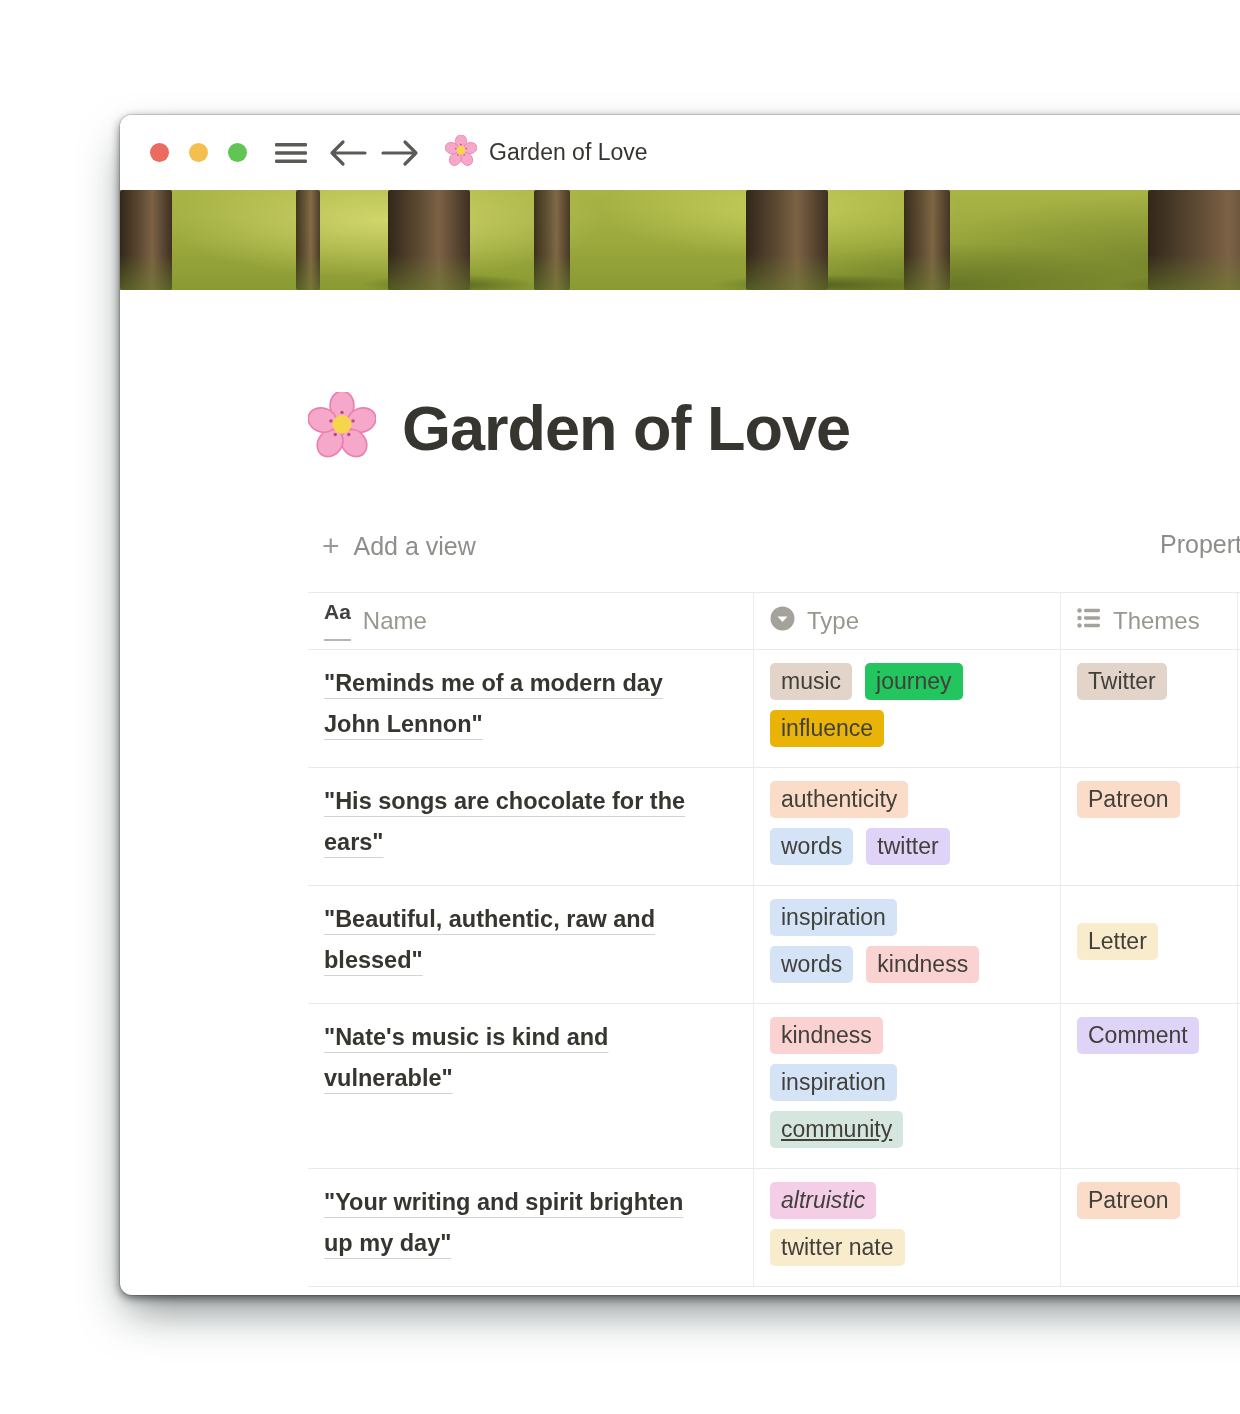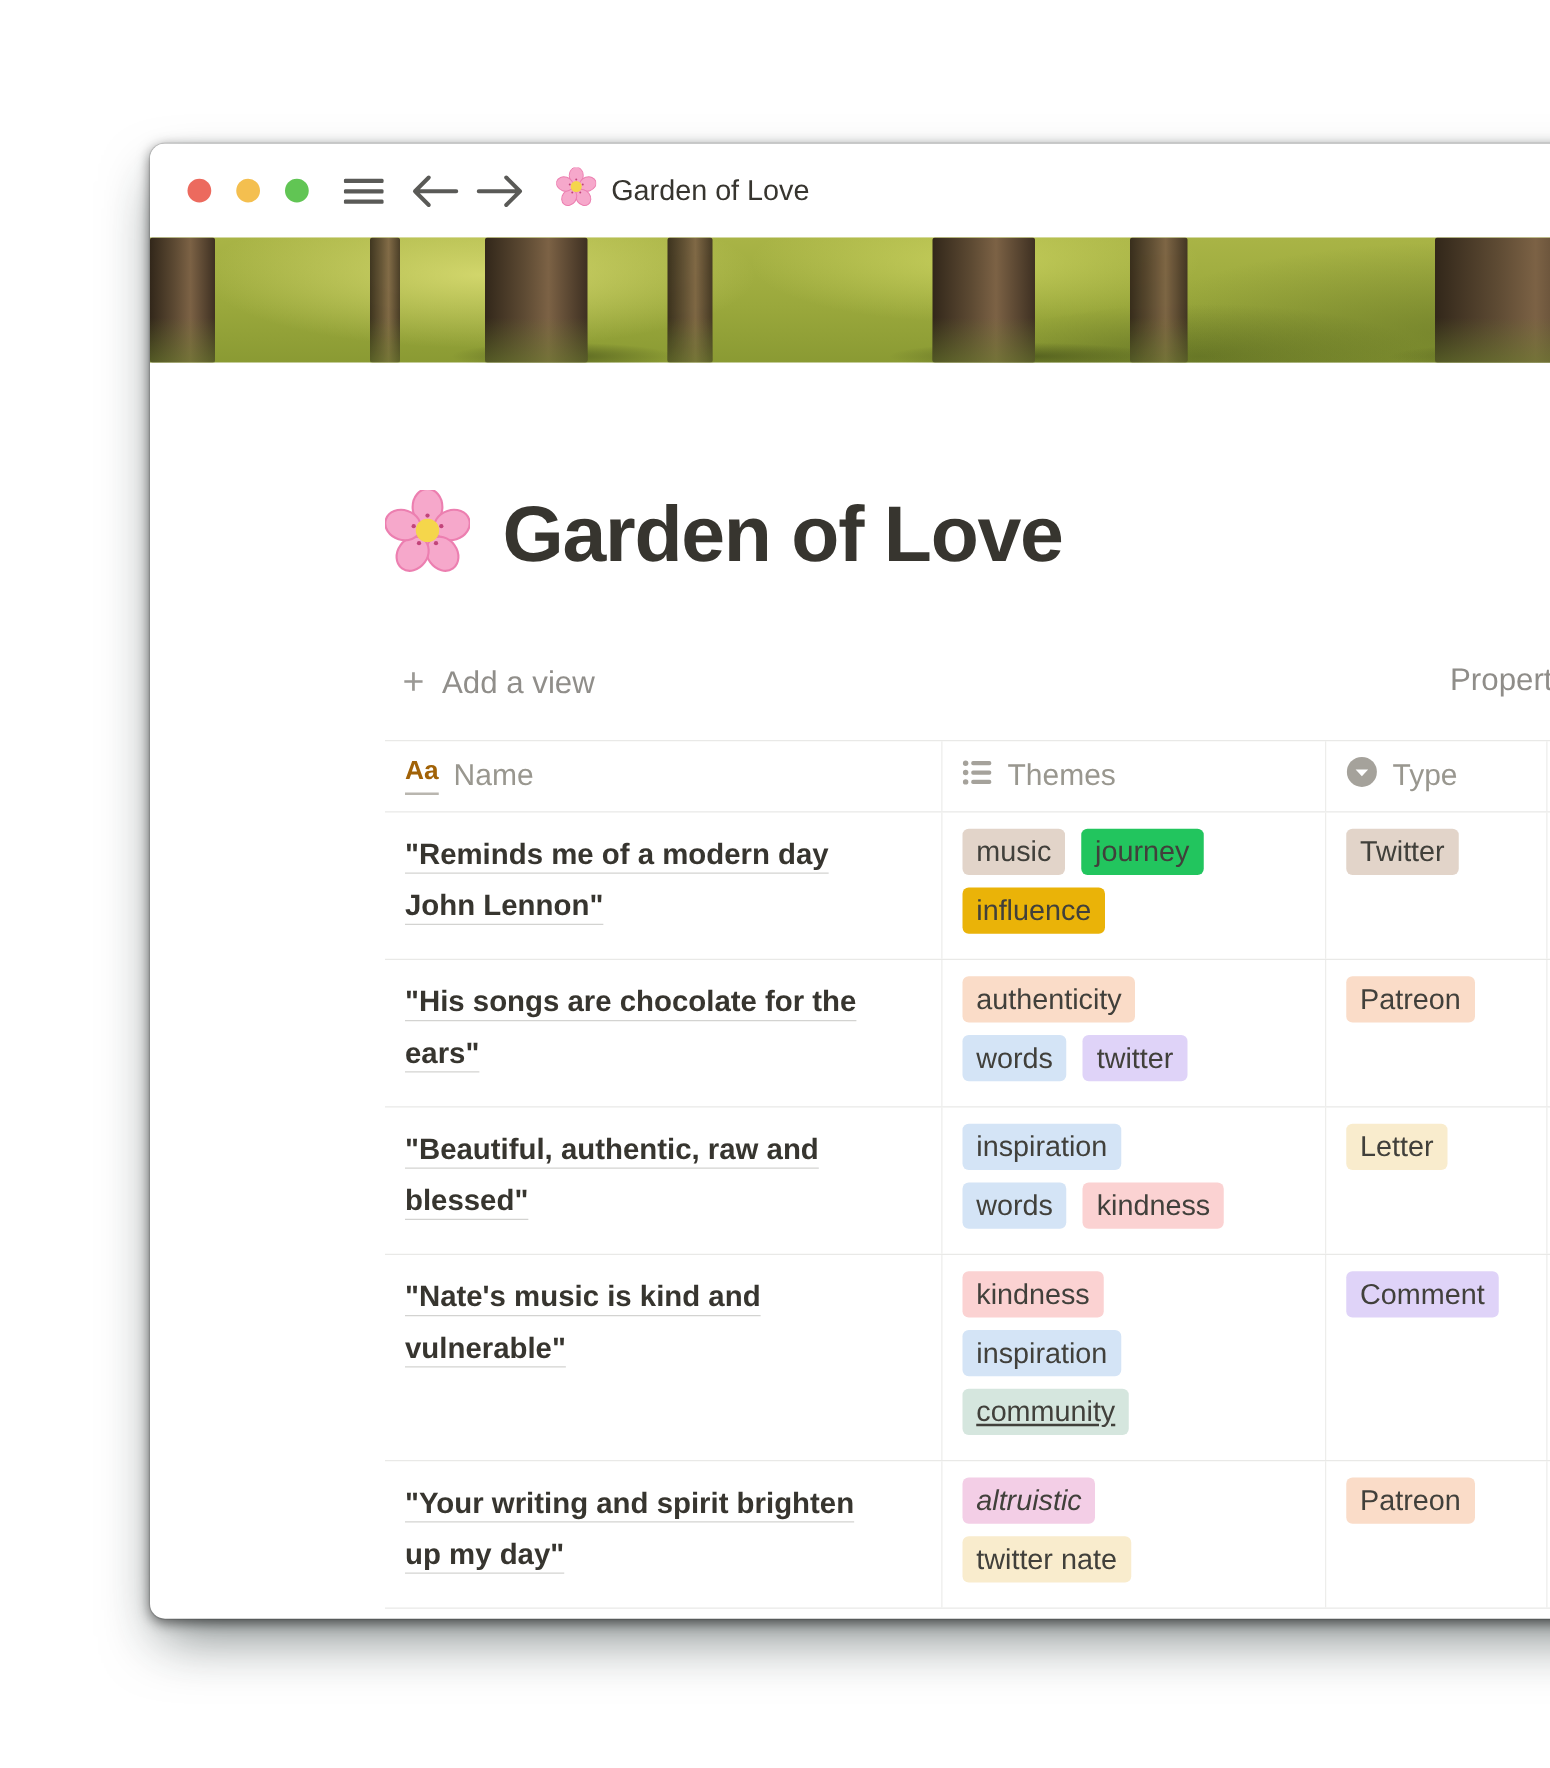--- a/index.html
+++ b/index.html
@@ -96,21 +96,21 @@
     display:grid; grid-template-columns:446px 307px 177px 1fr;
     height:58px;
     border-top:1px solid #E9E9E7; border-bottom:1px solid #E9E9E7;
   }
   .th {
     display:flex; align-items:center; gap:12px;
     padding-left:16px; color:#99978F; font-size:24px;
     border-right:1px solid #EDEDEB;
   }
   .th:last-child { border-right:none; }
-  .aa-icon { color:#a16207; font-size:21px; font-weight:600; border-bottom:2px solid #B9B6AF; line-height:1.05; padding-bottom:6px; }
+  .aa-icon { color:#404040; font-size:21px; font-weight:600; border-bottom:2px solid #B9B6AF; line-height:1.05; padding-bottom:16px; }
 
   .trow {
     display:grid; grid-template-columns:446px 307px 177px 1fr;
     border-bottom:1px solid #E9E9E7;
   }
   .cell { border-right:1px solid #EDEDEB; padding:13px 0 10px 16px; }
   .cell:last-child { border-right:none; }
   .cell-name { padding-right:42px; }
   .name-text {
     font-size:23.5px; font-weight:600; line-height:41px; color:#37352F;
@@ -229,42 +229,42 @@
     </div>
 
     <div class="dbtable">
       <div class="thead">
         <div class="th">
           <span class="aa-icon">Aa</span>
           <span>Name</span>
         </div>
         <div class="th">
           <span>
+            <svg width="25" height="25" viewBox="0 0 25 25">
+                <circle cx="12.5" cy="12.5" r="12" fill="#A5A29B"></circle>
+                <path d="M7.5 10.5 L12.5 16 L17.5 10.5 Z" fill="#ffffff"></path>
+              </svg>
+          </span>
+          <span>Type</span>
+        </div>
+        <div class="th">
+          <span>
             <svg width="24" height="22" viewBox="0 0 24 22">
                 <g fill="#A5A29B">
                   <circle cx="2.5" cy="3.5" r="2.2"></circle>
                   <rect x="7" y="1.8" width="16" height="3.4" rx="1.4"></rect>
                   <circle cx="2.5" cy="11" r="2.2"></circle>
                   <rect x="7" y="9.3" width="16" height="3.4" rx="1.4"></rect>
                   <circle cx="2.5" cy="18.5" r="2.2"></circle>
                   <rect x="7" y="16.8" width="16" height="3.4" rx="1.4"></rect>
                 </g>
               </svg>
           </span>
           <span>Themes</span>
         </div>
-        <div class="th">
-          <span>
-            <svg width="25" height="25" viewBox="0 0 25 25">
-                <circle cx="12.5" cy="12.5" r="12" fill="#A5A29B"></circle>
-                <path d="M7.5 10.5 L12.5 16 L17.5 10.5 Z" fill="#ffffff"></path>
-              </svg>
-          </span>
-          <span>Type</span>
-        </div>
         <div class="th"></div>
       </div>
 
       <div id="tbody">
           <div class="trow">
             <div class="cell cell-name"><span class="name-text">"Reminds me of a modern day John Lennon"</span></div>
             <div class="cell cell-themes">
               <div class="tagwrap">
                 <span class="tag" style="background: rgb(226, 212, 201);">music</span>
                 <span class="tag" style="background: #22c55e;">journey</span>
@@ -288,21 +288,21 @@
           </div>
           <div class="trow">
             <div class="cell cell-name"><span class="name-text">"Beautiful, authentic, raw and blessed"</span></div>
             <div class="cell cell-themes">
               <div class="tagwrap">
                 <span class="tag" style="background: rgb(212, 228, 246);">inspiration</span>
                 <span class="tag" style="background: rgb(212, 228, 246);">words</span>
                 <span class="tag" style="background: rgb(251, 210, 210);">kindness</span>
               </div>
             </div>
-            <div class="cell cell-type"><span class="tag" style="background: rgb(249, 236, 205);">Letter</span></div>
+            <div class="cell cell-type"><span class="tag" style="background: rgb(249, 236, 205); margin-top: 24px;">Letter</span></div>
             <div class="cell cell-spacer"></div>
           </div>
           <div class="trow">
             <div class="cell cell-name"><span class="name-text">"Nate's music is kind and vulnerable"</span></div>
             <div class="cell cell-themes">
               <div class="tagwrap">
                 <span class="tag" style="background: rgb(251, 210, 210);">kindness</span>
                 <span class="tag" style="background: rgb(212, 228, 246);">inspiration</span>
                 <span class="tag" style="background: rgb(213, 230, 222); text-decoration: underline;">community</span>
               </div>

